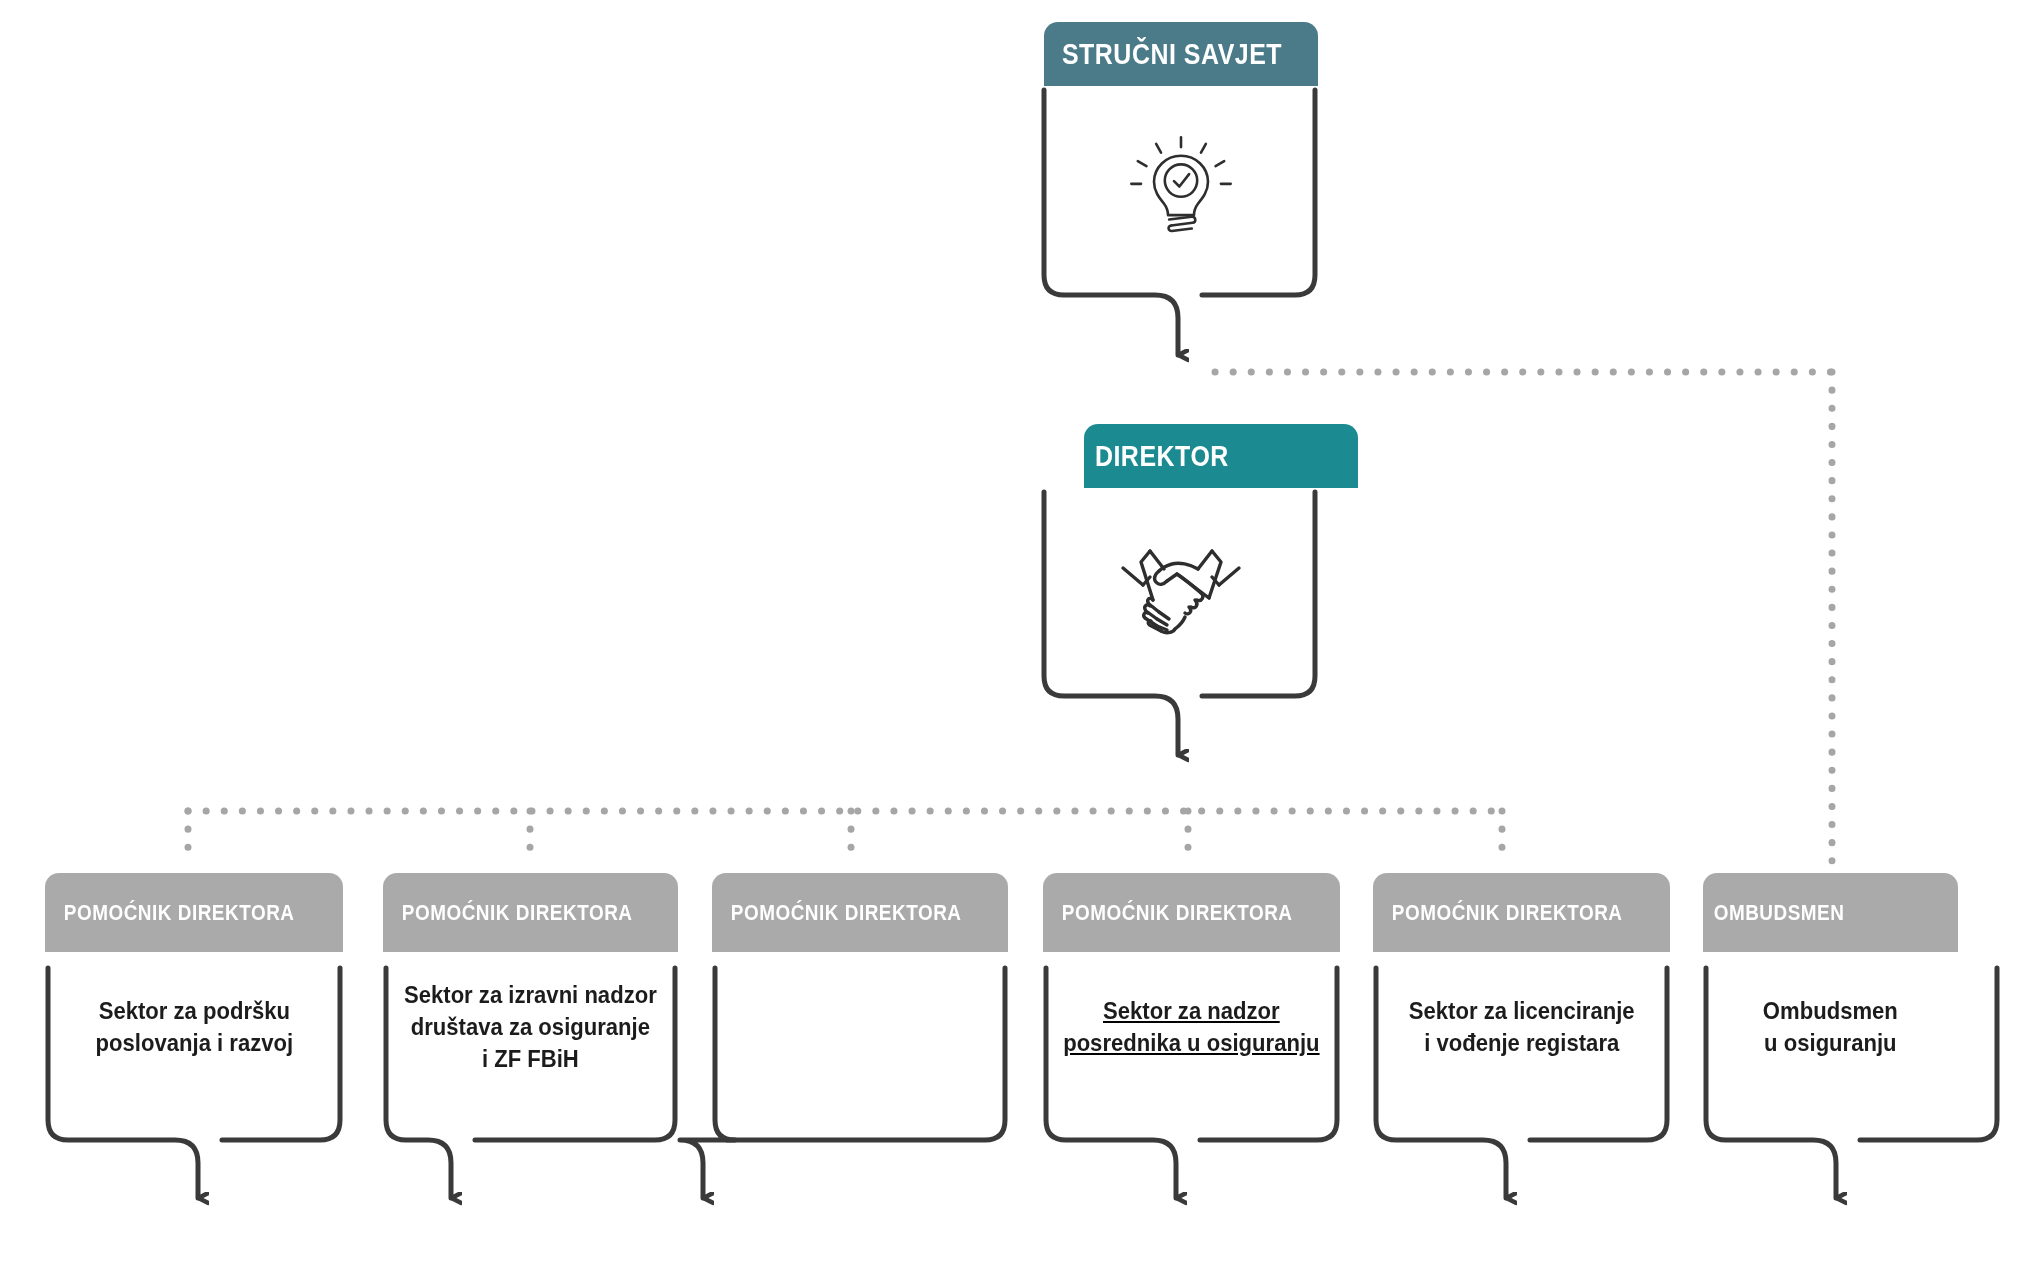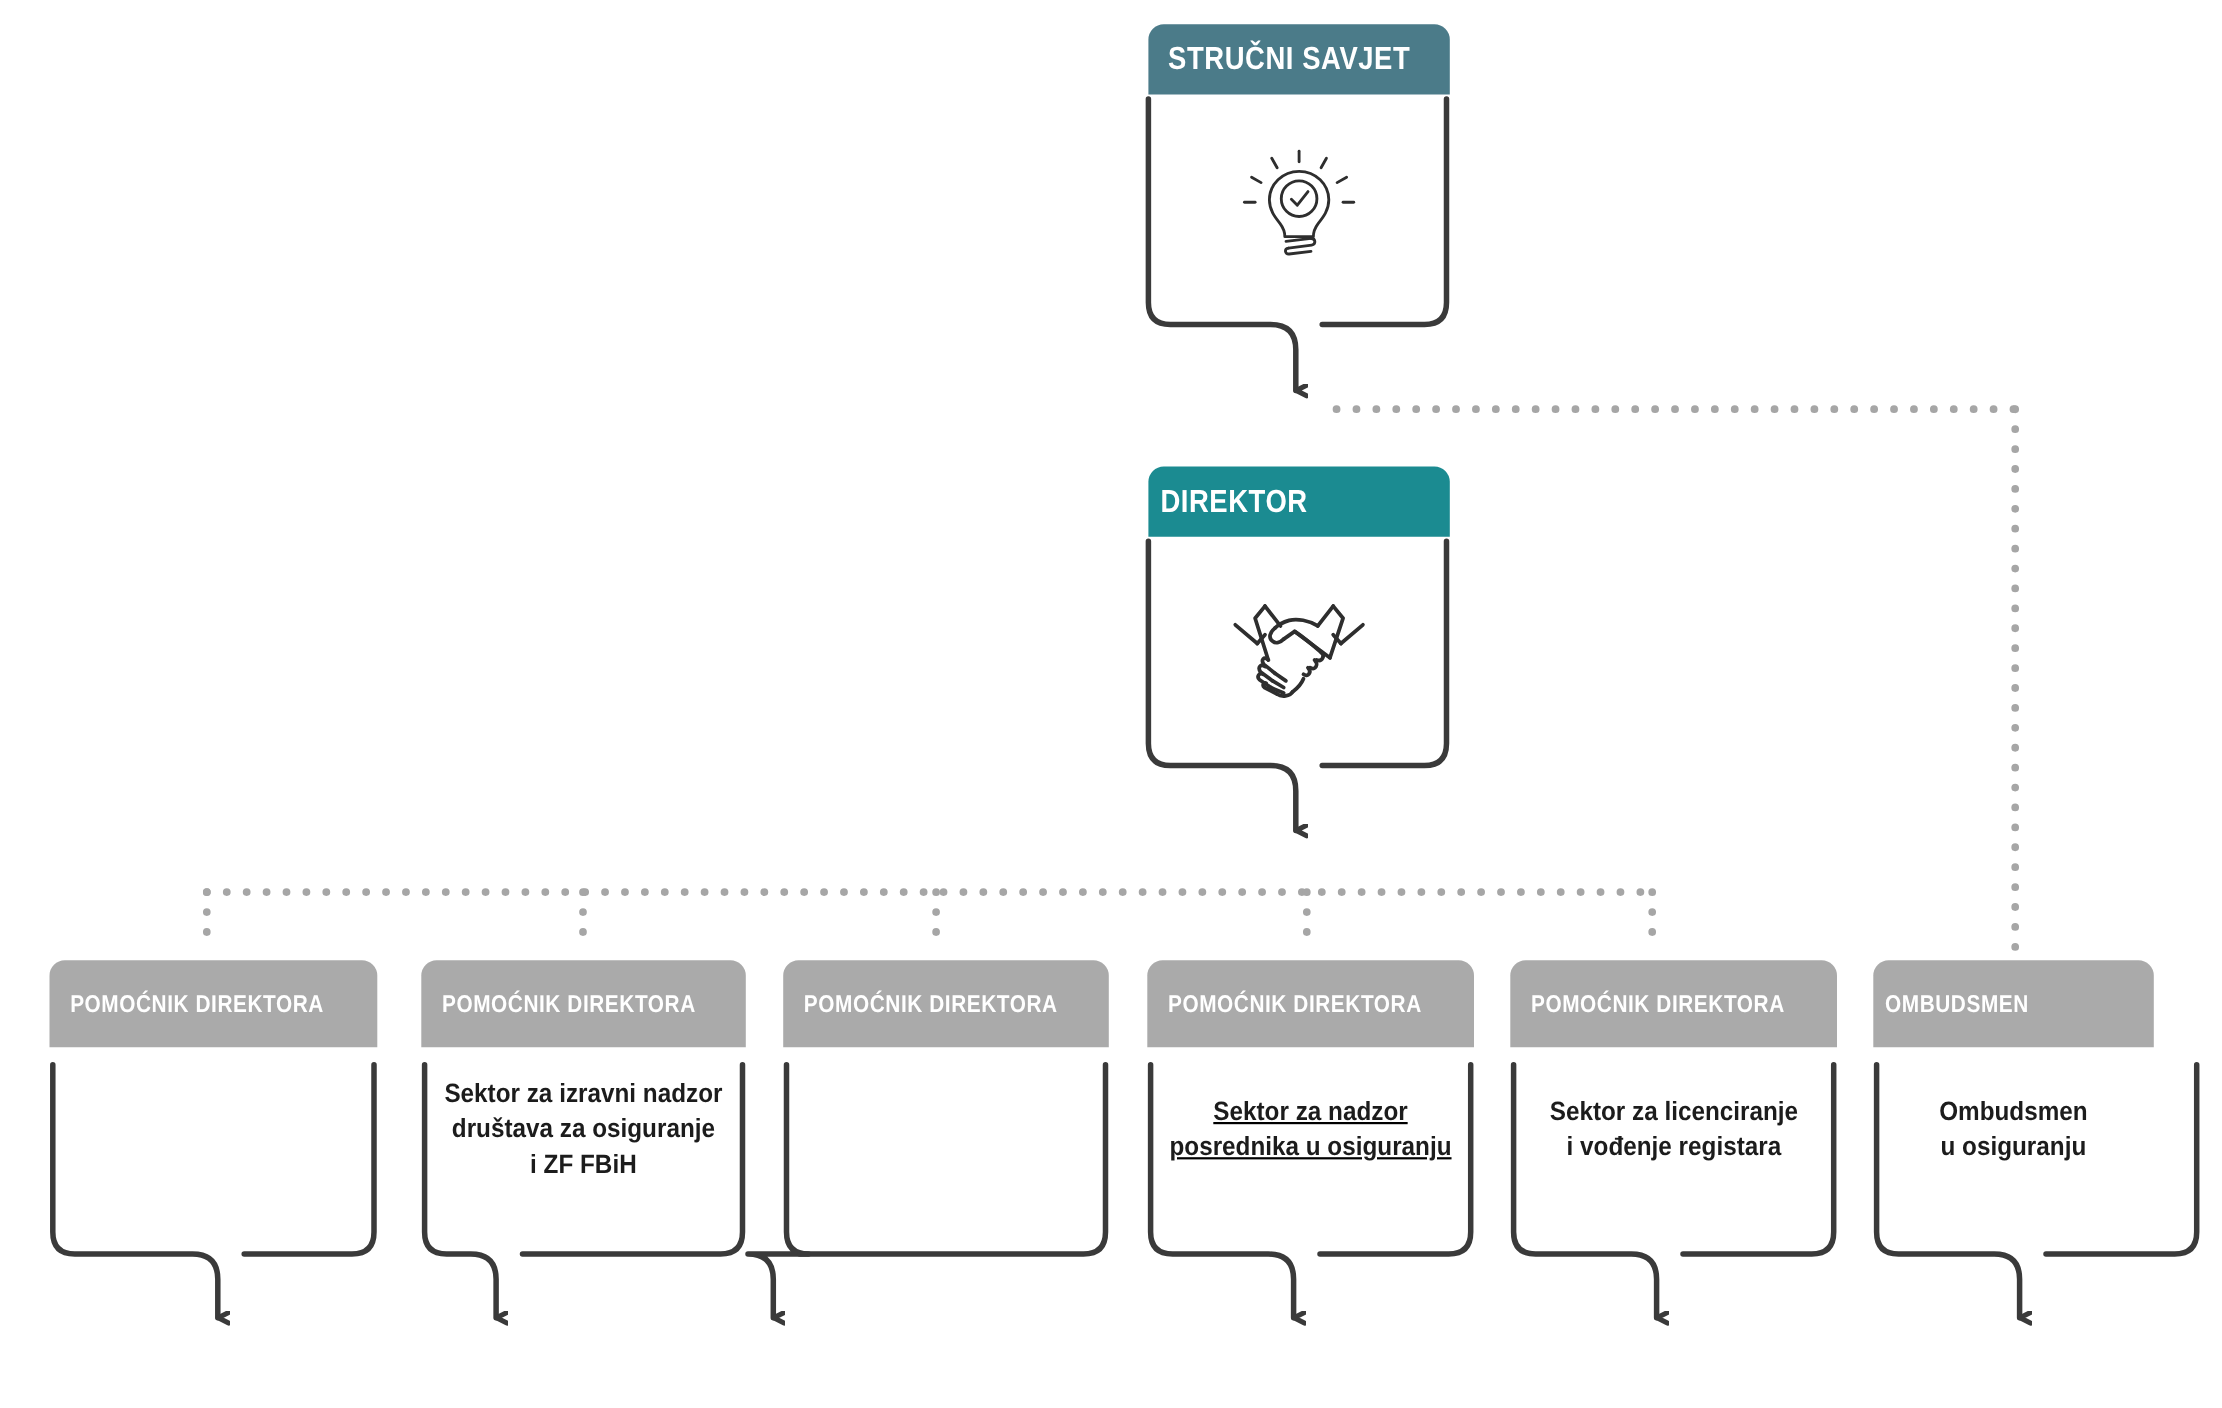--- a/index.html
+++ b/index.html
@@ -165,21 +165,21 @@
           <path d="M10 27 L 18 31.5"></path>
           <path d="M90 27 L 82 31.5"></path>
           <path d="M4 48 L 13 48"></path>
           <path d="M96 48 L 87 48"></path>
         </svg>
       </span>
     </div>
   </div>
 
   <div class="node node-top" style="left:1044px; top:424px; width:274px; height:300px;">
-    <div class="node-header" style="background:#1b8b91;">
+    <div class="node-header" style="background:#1b8b91;margin-left:40px;">
       <span class="node-header-label">DIREKTOR</span>
     </div>
     <div class="node-body" style="top:64px; height:200px;">
       <span class="icon-wrap">
         <svg width="128" height="100" viewBox="0 0 128 100" fill="none" stroke="#2e2e2e" stroke-width="3.4" stroke-linecap="round" stroke-linejoin="round">
 
           <path d="M6 30 L 26 47"></path>
           <path d="M26 47 L 33 39"></path>
 
           <path d="M33 13 L 47 31"></path>
@@ -212,20 +212,26 @@
           <path d="M58 91 C 62 88 66 84 68 79"></path>
         </svg>
       </span>
     </div>
   </div>
 
   <div class="node node-leaf" style="left:45px; top:873px; width:298px; height:270px;">
     <div class="node-header" style="background:#aaaaaa;">
       <span class="node-header-label">POMOĆNIK DIREKTORA</span>
     </div>
+    <div class="node-body" style="top:79px; height:150px;">
+      <div class="node-body-text">
+        <div>Sektor za podršku</div>
+        <div>poslovanja i razvoj</div>
+      </div>
+    </div>
   </div>
 
   <div class="node node-leaf" style="left:383px; top:873px; width:295px; height:270px;">
     <div class="node-header" style="background:#aaaaaa;">
       <span class="node-header-label">POMOĆNIK DIREKTORA</span>
     </div>
     <div class="node-body" style="top:79px; height:150px;">
       <div class="node-body-text">
         <div>Sektor za izravni nadzor</div>
         <div>društava za osiguranje</div>

